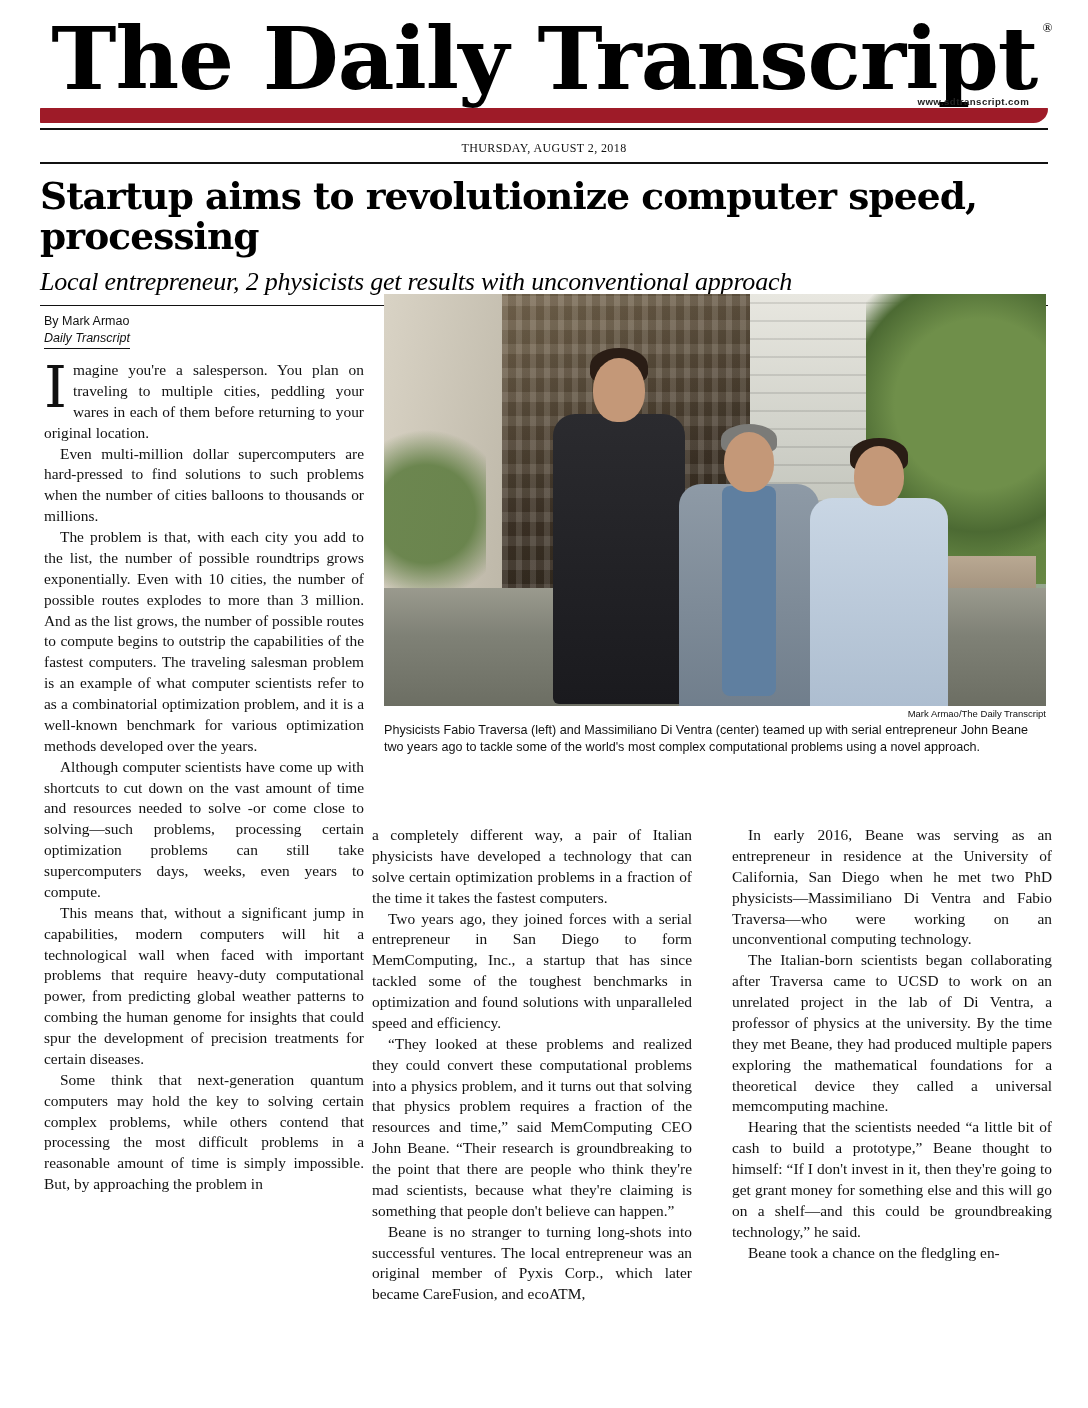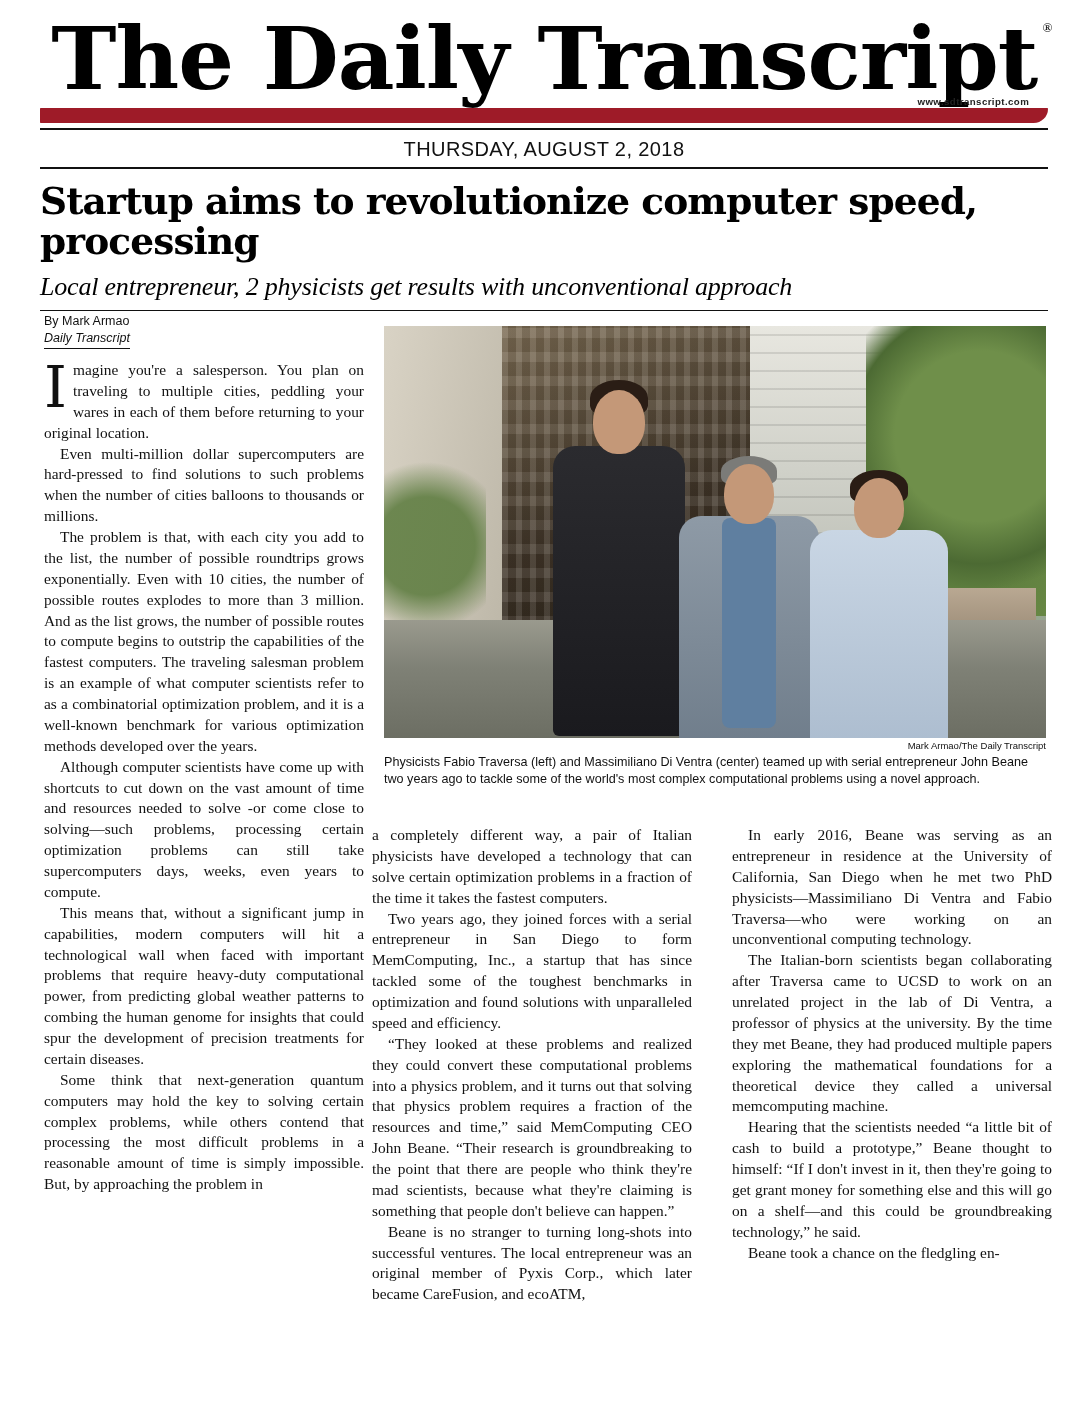--- a/index.html
+++ b/index.html
@@ -61,22 +61,22 @@
     background: #111;
     margin: 5px 40px 0 40px;
   }
   .dateline-wrap {
     margin: 0 40px;
     border-bottom: 2px solid #111;
     text-align: center;
     padding: 8px 0 6px 0;
   }
   .dateline {
-    font-family: Liberation Sans, sans-serif;
-    font-size: 20px;
+    font-family: Liberation Serif, serif;
+    font-size: 12px;
     letter-spacing: 0.4px;
   }
   
   .headline {
     margin: 12px 40px 0 40px;
     font-family: "DejaVu Serif", serif;
     font-weight: bold;
     font-size: 37.5px;
     letter-spacing: -0.9px;
     line-height: 1.08;
@@ -108,21 +108,21 @@
   .byline .pub {
     font-style: italic;
     border-bottom: 1px solid #111;
     display: inline-block;
     padding-bottom: 1px;
   }
   
   .photo-block {
     position: absolute;
     left: 384px;
-    top: 326px;
+    top: 294px;
     width: 662px;
   }
   .photo {
     position: relative;
     width: 662px;
     height: 412px;
     overflow: hidden;
     background: #6d7b63;
   }
   .photo-credit {

